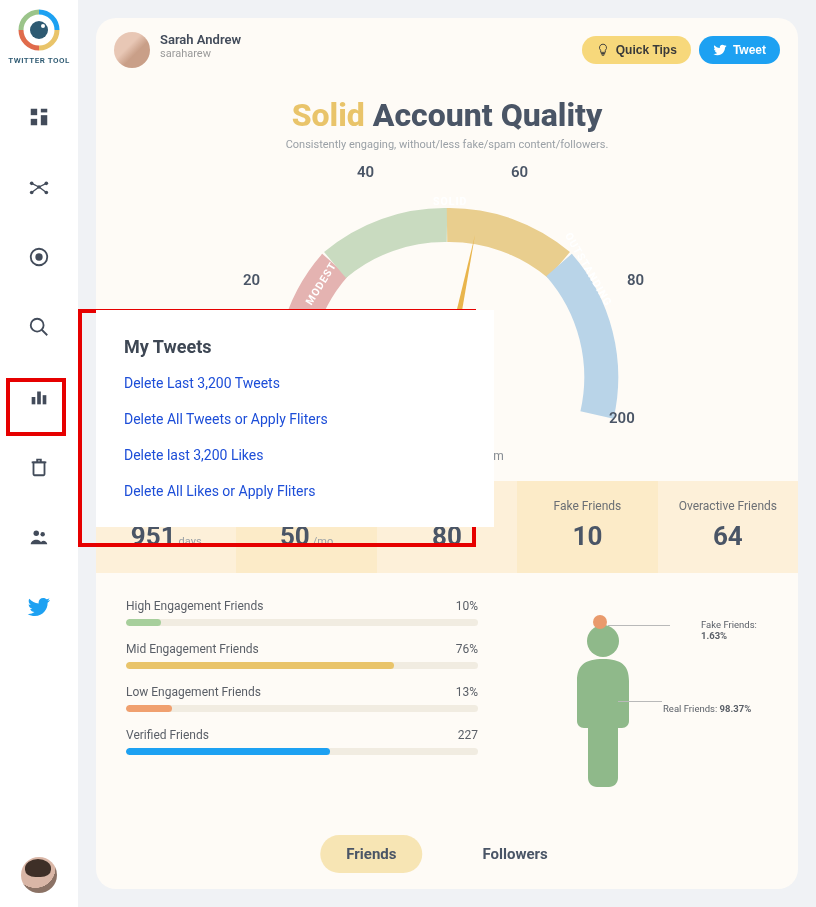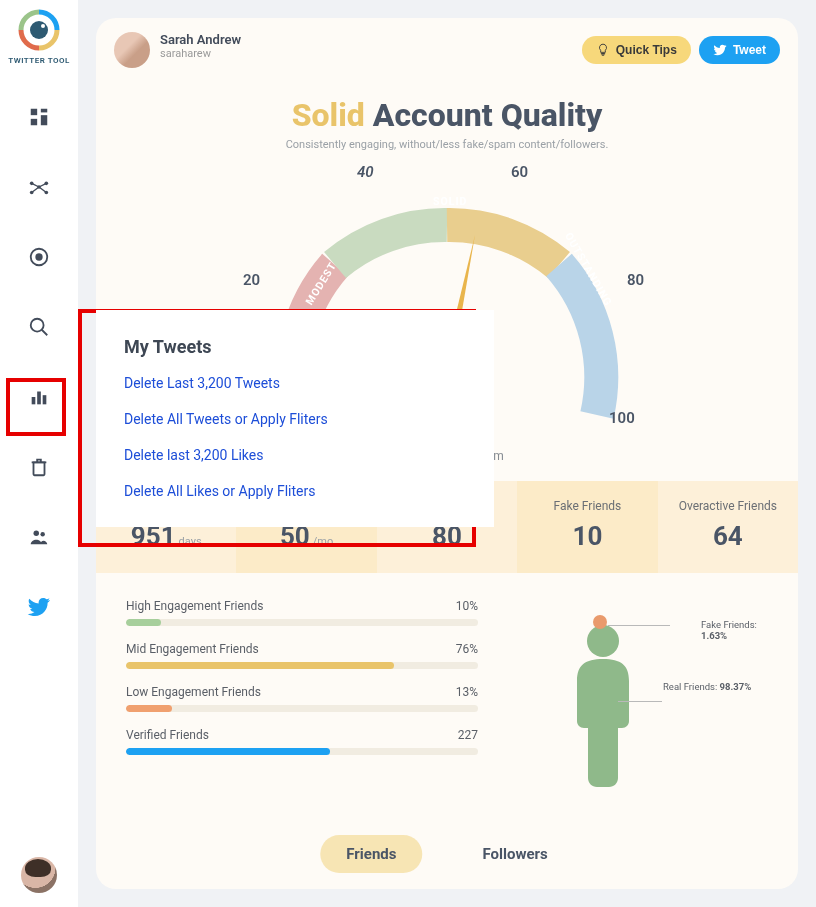--- a/index.html
+++ b/index.html
@@ -69,21 +69,21 @@
   .title-wrap { text-align:center; margin-top:28px; }
   .title-wrap h1 { font-size:32px; font-weight:800; color:#4a5566; }
   .title-wrap h1 .accent { color:#e9c46a; }
   .subtitle { font-size:11px; color:#9aa0a6; margin-top:4px; }
 
   
   .gauge-wrap { position:relative; width:420px; height:280px; margin:14px auto 0; }
   .gauge-wrap svg { width:100%; height:100%; }
   .gauge-label { position:absolute; font-size:15px; color:#4a5566; font-weight:600; }
   .gl-20 { left:6px; top:106px; }
-  .gl-40 { left:120px; top:-2px;font-style:italic; }
+  .gl-40 { left:120px; top:-2px; }
   .gl-60 { left:274px; top:-2px; }
   .gl-80 { left:390px; top:106px; }
   .gl-100 { left:372px; top:244px; }
   .seg-label { position:absolute; font-size:10.5px; letter-spacing:1px; color:#fff; font-weight:700; }
   .sl-modest { left:60px; top:112px; transform:rotate(-58deg); }
   .sl-solid  { left:196px; top:30px; }
   .sl-out    { left:310px; top:98px; transform:rotate(60deg); }
   .score { position:absolute; left:50%; top:172px; transform:translateX(-50%); font-size:58px; font-weight:800; color:#323232; }
 
   .analyzed { text-align:center; font-size:12px; color:#858b92; margin-top:4px; }
@@ -113,21 +113,21 @@
   .bf-green{background:#a7cf9c;}
   .bf-yellow{background:#e9c46a;}
   .bf-orange{background:#f0a06f;}
   .bf-blue{background:#1DA1F2;}
 
   .char-right { width:260px; position:relative; padding-top:20px; }
   .person-svg { width:110px; height:180px; display:block; margin-left:40px; }
   .callout { position:absolute; font-size:9.5px; color:#5a5f67; }
   .callout .num { font-weight:700; }
   .co-fake { top:20px; left:165px;padding-left:28px; }
-  .co-real { top:82px; left:155px; }
+  .co-real { top:104px; left:155px; }
   .co-line { position:absolute; background:#b9b9b9; height:1px; }
   .col1 { top:26px; left:100px; width:62px; }
   .col2 { top:102px; left:110px; width:44px; }
   .head-dot { position:absolute; width:14px; height:14px; border-radius:50%; background:#e99a6c; top:16px; left:85px; }
 
   
   .tabs { position:absolute; bottom:16px; left:50%; transform:translateX(-50%); display:flex; gap:34px; align-items:center; }
   .tab { font-size:15px; font-weight:700; color:#4a5566; padding:10px 26px; border-radius:999px; cursor:pointer; }
   .tab.active { background:#f7e5b4; }
 
@@ -265,21 +265,21 @@
 
           <circle cx="210" cy="210" r="34" fill="#f1c871"></circle>
           <circle cx="210" cy="210" r="34" fill="none" stroke="#e9b54c" stroke-width="2"></circle>
 
           <polygon points="210,210 204,210 238,70 214,210" fill="#e9b54c"></polygon>
         </svg>
         <span class="gauge-label gl-20">20</span>
         <span class="gauge-label gl-40">40</span>
         <span class="gauge-label gl-60">60</span>
         <span class="gauge-label gl-80">80</span>
-        <span class="gauge-label gl-100">100</span>
+        <span class="gauge-label gl-100">200</span>
         <span class="seg-label sl-modest">MODEST</span>
         <span class="seg-label sl-solid">SOLID</span>
         <span class="seg-label sl-out">OUTSTANDING</span>
         <span class="score">5</span>
       </div>
 
       <div class="analyzed">
         <span>alyzed by </span><span>Circleboom</span>
       </div>
     </div>

